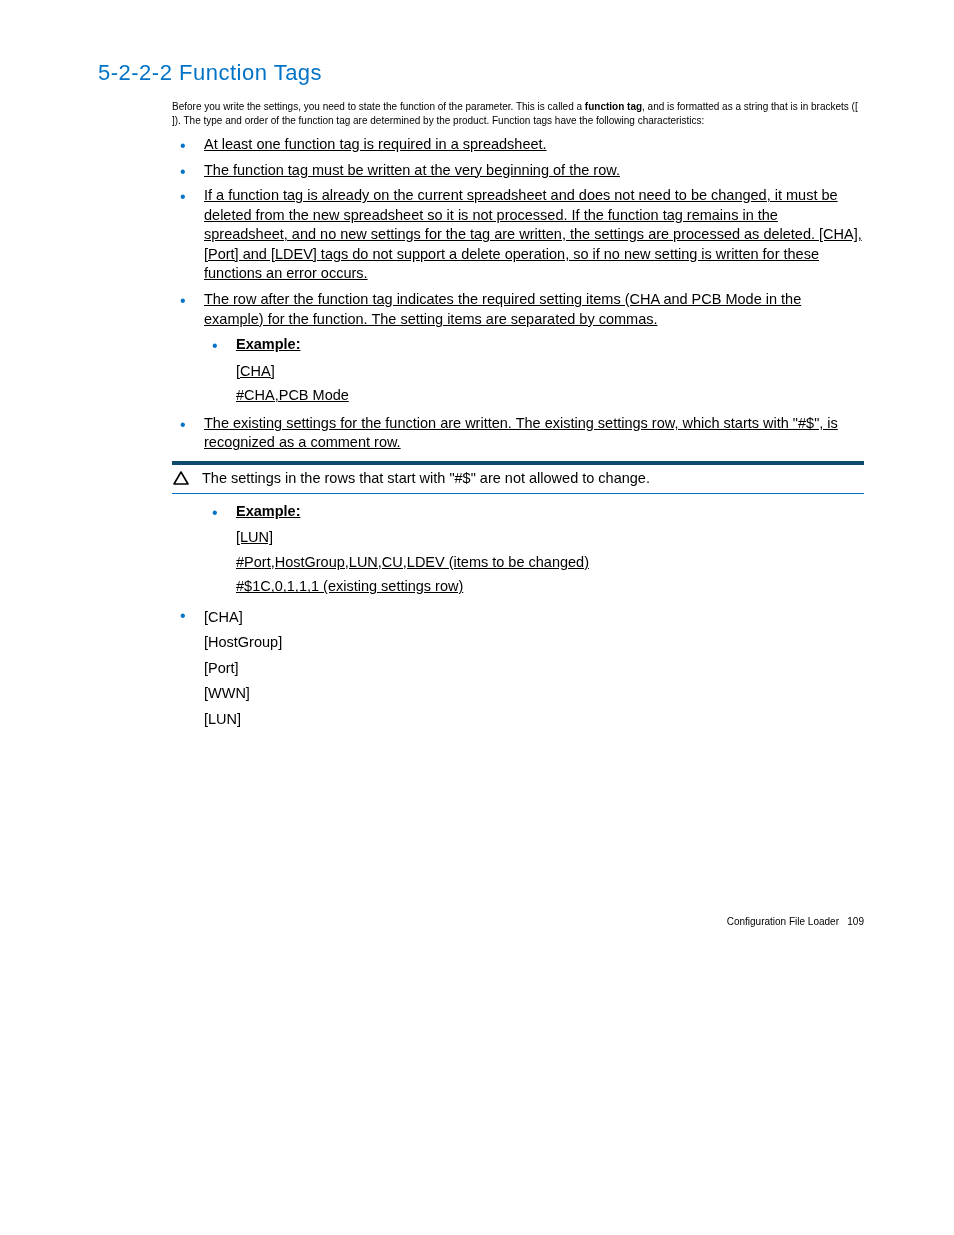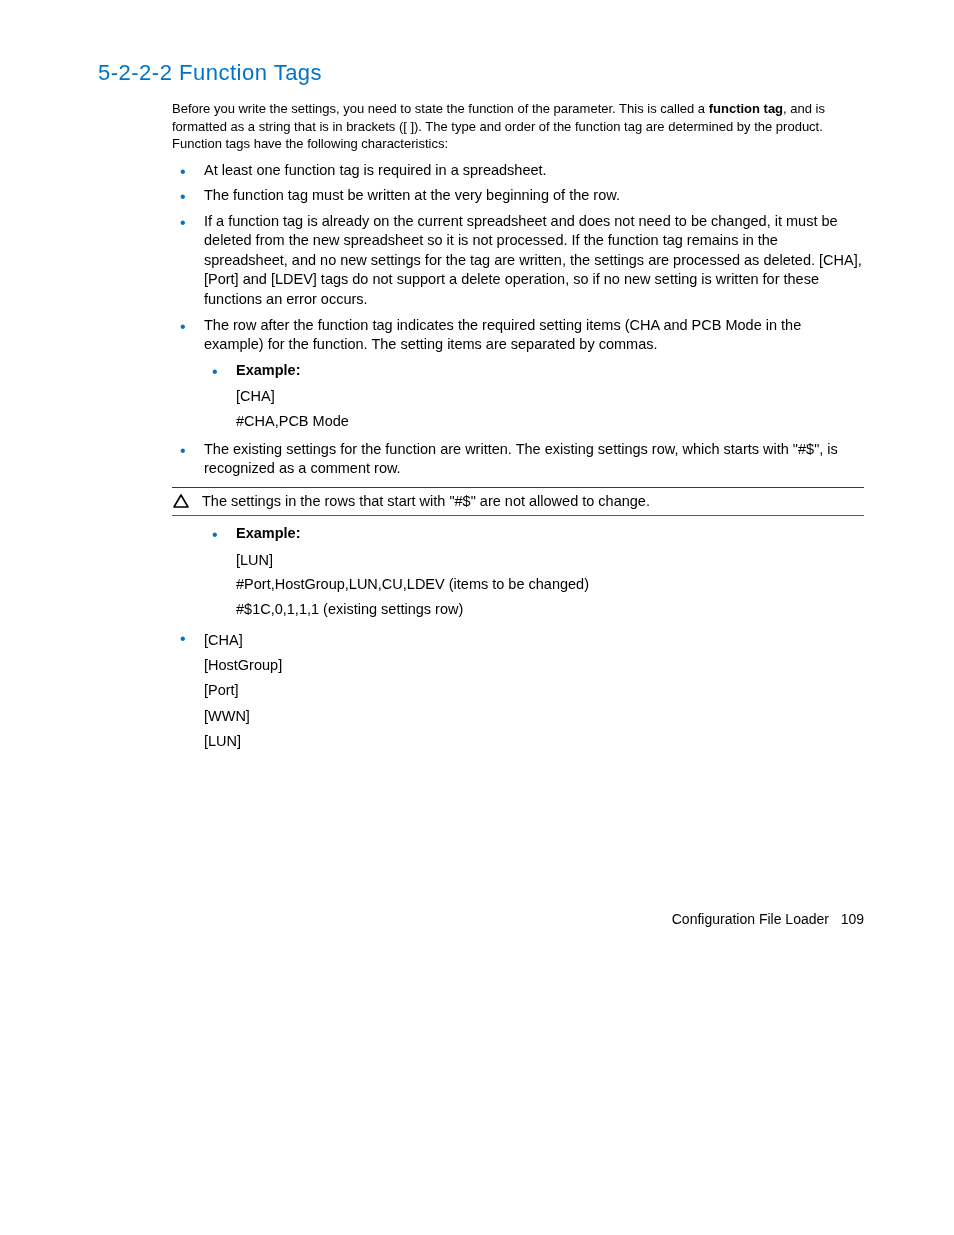--- a/index.html
+++ b/index.html
@@ -22,29 +22,30 @@
   h2.section-heading {
     font-family: Arial, Helvetica, sans-serif;
     font-weight: normal;
     color: #0073c7;
     font-size: 22px;
     margin: 0 0 14px 8px;
     letter-spacing: 0.5px;
   }
   .intro {
     margin-left: 82px;
-    font-size: 13px;
+    font-size: 10px;
     line-height: 1.35;
     margin-bottom: 8px;
   }
   .intro .bold { font-weight: bold; }
   ul.main-list {
     list-style: none;
     margin: 0 0 0 82px;
     padding: 0;
+    text-decoration: underline;
   }
   ul.main-list > li {
     position: relative;
     padding-left: 32px;
     font-size: 14.5px;
     line-height: 1.35;
     margin-bottom: 6px;
   }
   ul.main-list > li::before {
     content: "•";
@@ -77,21 +78,21 @@
     line-height: 1.35;
   }
   .example-label { font-weight: bold; }
   .example-block {
     margin-top: 4px;
     font-size: 14.5px;
     line-height: 1.7;
   }
   .callout {
     margin: 8px 0 8px 82px;
-    border-top: 1px solid #0c4a6e;
+    border-top: 4px solid #0c4a6e;
     border-bottom: 1px solid #0073c7;
     padding: 4px 0 4px 0;
     display: flex;
     align-items: flex-start;
     gap: 10px;
   }
   .callout .icon {
     flex: 0 0 auto;
     width: 18px;
     display: flex;
@@ -106,21 +107,21 @@
   .decl-block {
     margin-left: 114px;
     font-size: 14.5px;
     line-height: 1.75;
     margin-top: 2px;
   }
   .footer {
     position: absolute;
     bottom: 52px;
     right: 90px;
-    font-size: 14px;
+    font-size: 10px;
   }
 </style>
 </head>
 <body>
 
 <div class="page" data-name="page-root">
 
   <h2 class="section-heading" data-name="section-heading">5-2-2-2 Function Tags</h2>
 
   <p class="intro" data-name="intro-paragraph">

